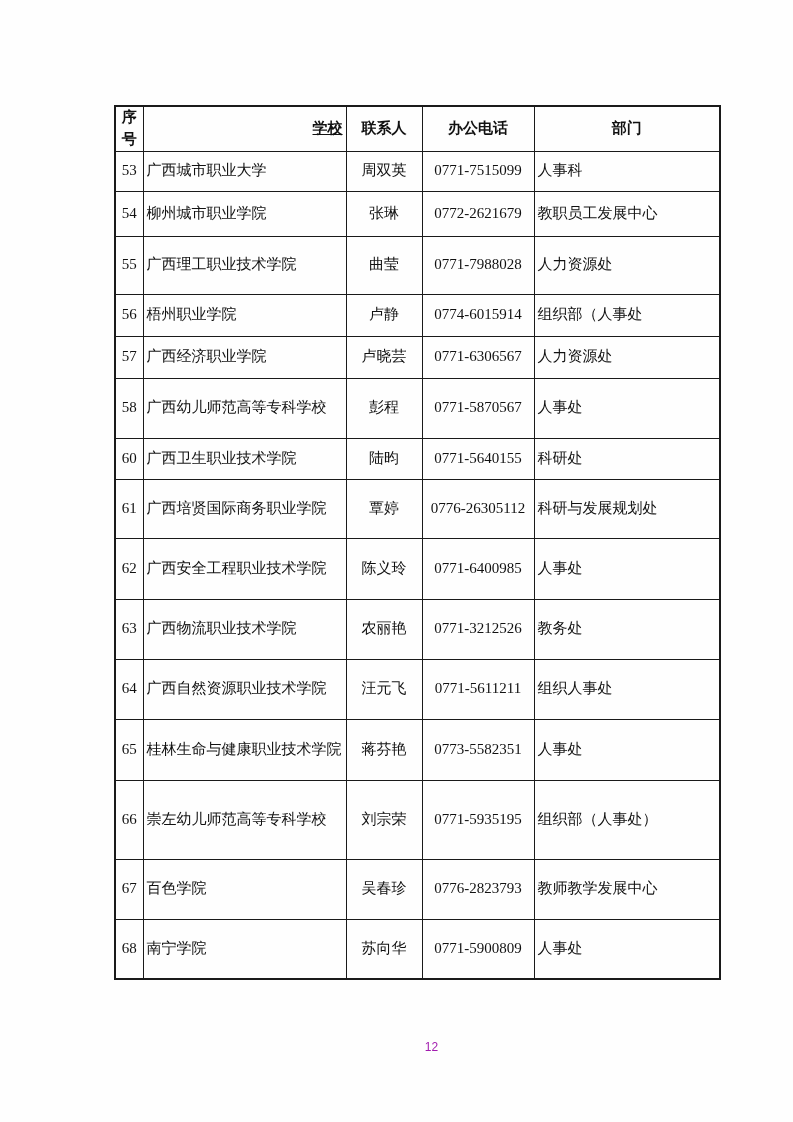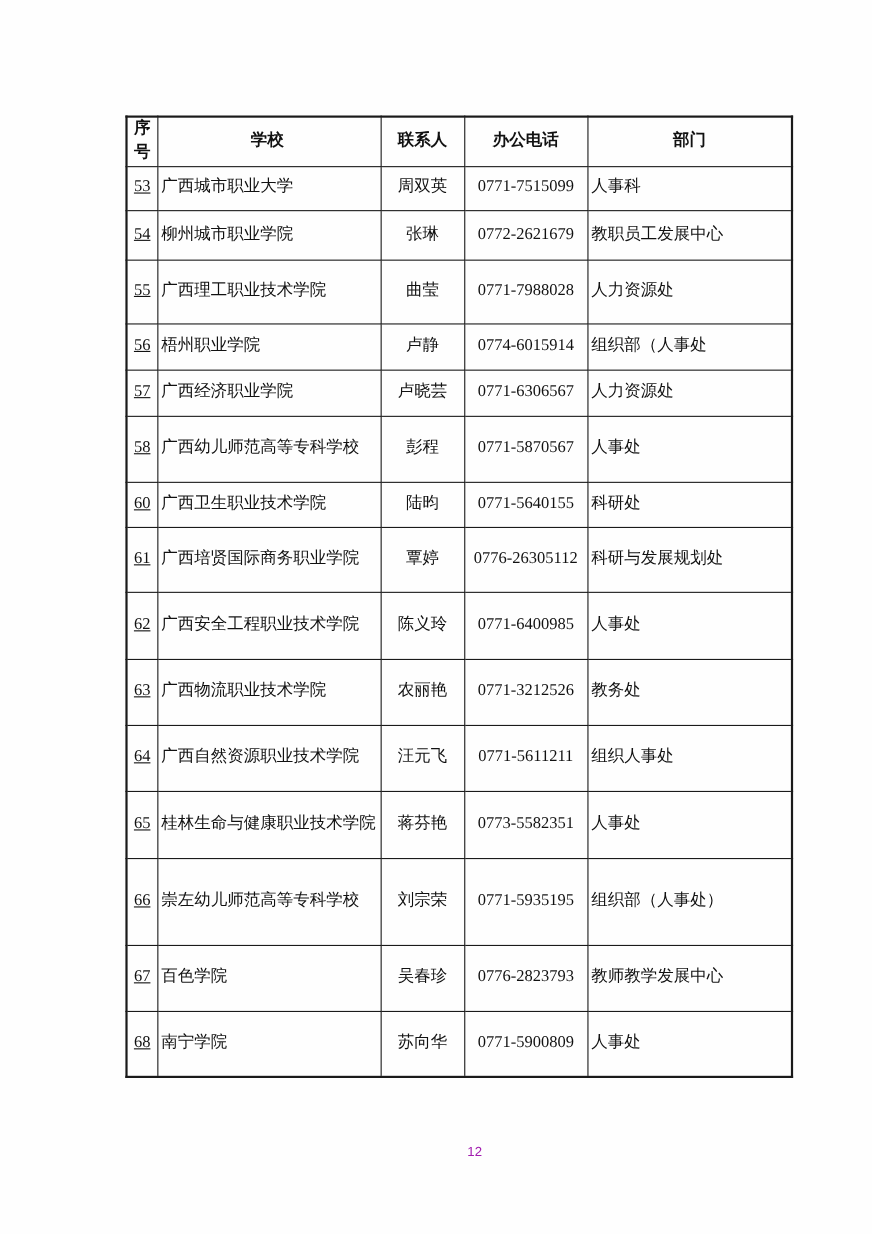--- a/index.html
+++ b/index.html
@@ -41,23 +41,23 @@
   col.c-school  { width: 203px; }
   col.c-contact { width: 76px;  }
   col.c-phone   { width: 112px; }
   col.c-dept    { width: 186px; }
 
   thead th {
     font-weight: bold;
     text-align: center;
     line-height: 1.25;
   }
-  thead th.h-school { text-align: center; padding-left: 0; }
-
-  td.c-no      { text-align: center; font-size: 14px; text-decoration: underline; }
+  thead th.h-school { text-align: right; padding-left: 0; text-decoration: underline; }
+
+  td.c-no      { text-align: center; font-size: 14px; }
   td.c-school  { text-align: left;  padding-left: 4px; }
   td.c-contact { text-align: center; }
   td.c-phone   { text-align: center; }
   td.c-dept    { text-align: left;  padding-left: 4px; }
 
   
   thead tr                   { height: 42px; }
   tbody tr:nth-child(1)      { height: 40px; }
   tbody tr:nth-child(2)      { height: 45px; }
   tbody tr:nth-child(3)      { height: 58px; }

